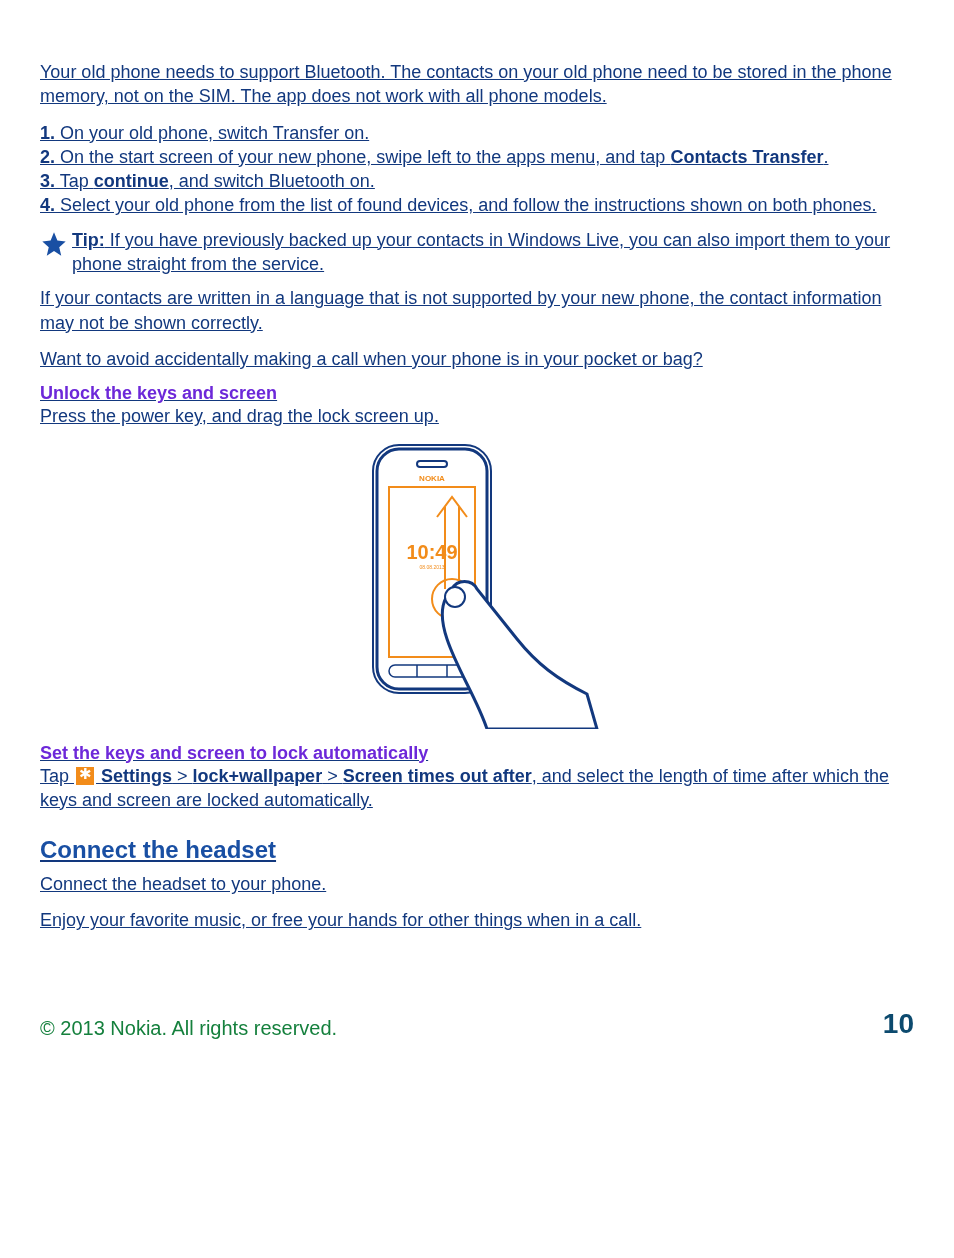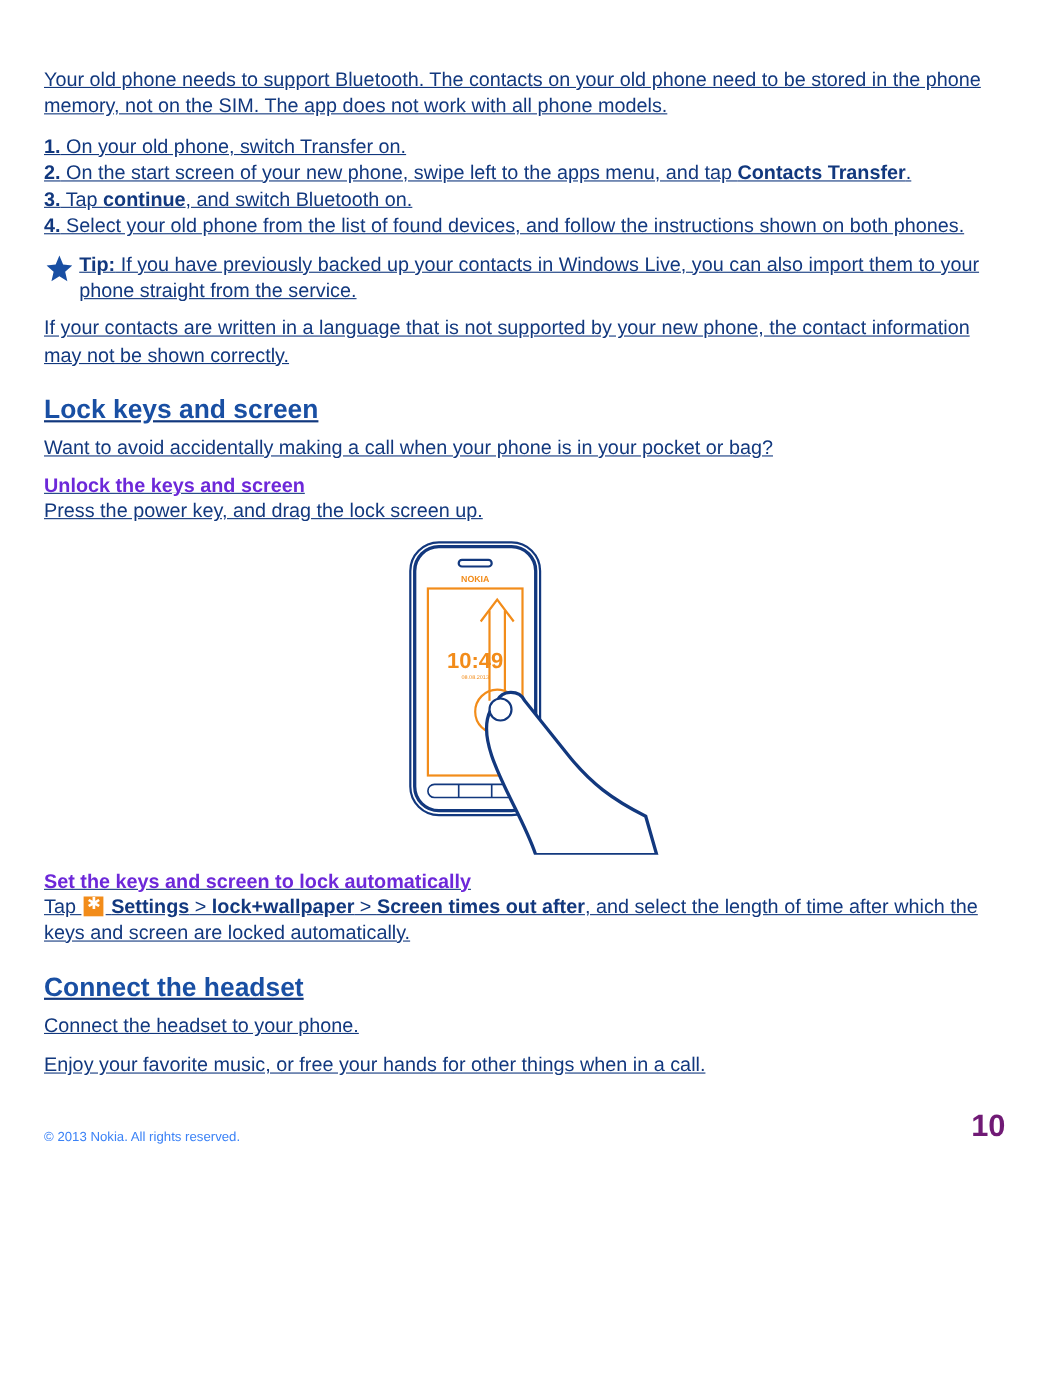--- a/index.html
+++ b/index.html
@@ -93,27 +93,27 @@
   .footer {
     position: absolute;
     bottom: 36px;
     left: 40px;
     right: 40px;
     display: flex;
     justify-content: space-between;
     align-items: flex-end;
   }
   .copyright {
-    font-size: 12px;
-    color: #3b82f6;
+    font-size: 20px;
+    color: #15803d;
   }
   .pagenum {
     font-size: 28px;
     font-weight: bold;
-    color: #701a75;
+    color: #0c4a6e;
   }
 </style>
 </head>
 <body>
 
 <div class="page">
 
   <p>Your old phone needs to support Bluetooth. The contacts on your old phone need to be stored in the phone memory, not on the SIM. The app does not work with all phone models.</p>
 
   <div class="steps-block">
@@ -135,21 +135,20 @@
     <svg class="tip-icon" viewBox="0 0 24 24" fill="#194fa3">
       <path d="M12 2l2.9 6.9L22 9.8l-5.5 4.9L18.2 22 12 18.1 5.8 22l1.7-7.3L2 9.8l7.1-.9z"></path>
     </svg>
     <div class="tip-text">
       <span class="bold">Tip:</span><span> If you have previously backed up your contacts in Windows Live, you can also import them to your phone straight from the service.</span>
     </div>
   </div>
 
   <p>If your contacts are written in a language that is not supported by your new phone, the contact information may not be shown correctly.</p>
 
-  <h2 class="section">Lock keys and screen</h2>
   <p>Want to avoid accidentally making a call when your phone is in your pocket or bag?</p>
 
   <div class="subheading">Unlock the keys and screen</div>
   <div class="subtext">Press the power key, and drag the lock screen up.</div>
 
   <svg class="illustration" width="280" height="290" viewBox="0 0 280 290">
     <rect x="40" y="10" width="110" height="240" rx="22" ry="22" fill="none" stroke="#12387e" stroke-width="3"></rect>
     <rect x="36" y="6" width="118" height="248" rx="26" ry="26" fill="none" stroke="#12387e" stroke-width="2"></rect>
     <rect x="80" y="22" width="30" height="6" rx="3" fill="none" stroke="#12387e" stroke-width="2"></rect>
     <text x="95" y="42" font-size="8" fill="#f28c1a" text-anchor="middle" font-weight="bold">NOKIA</text>

